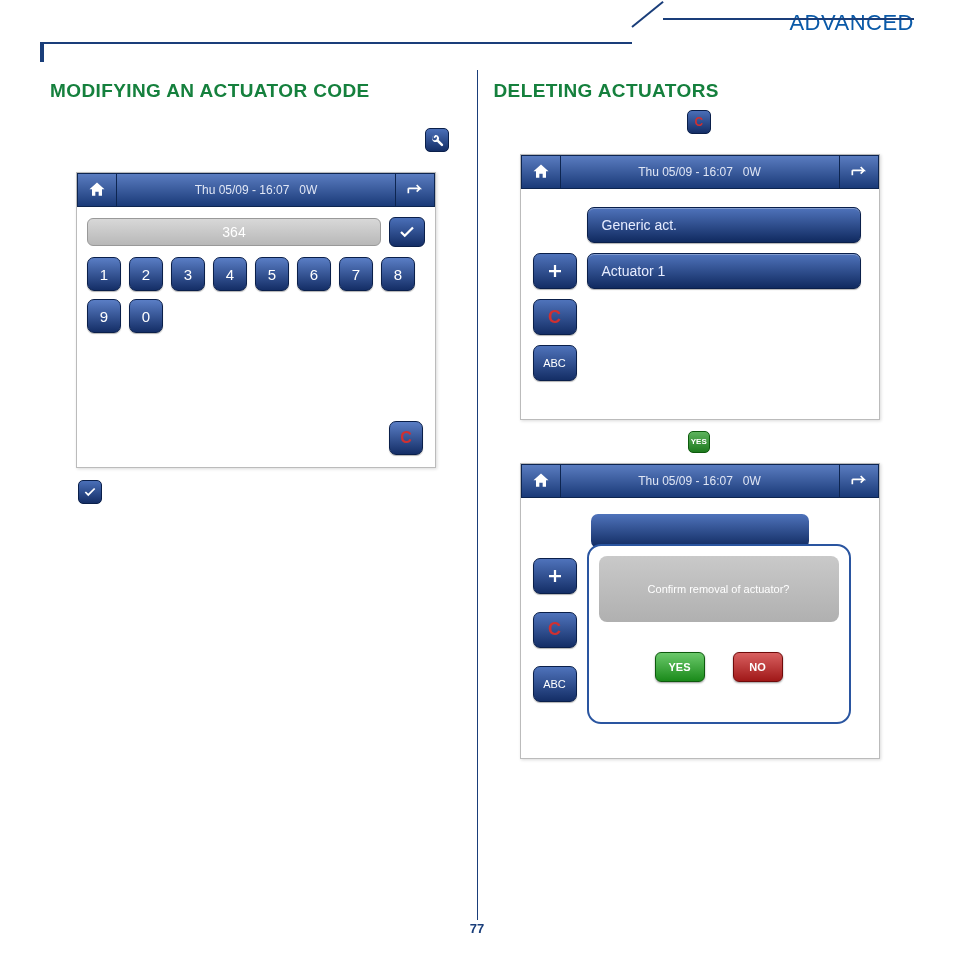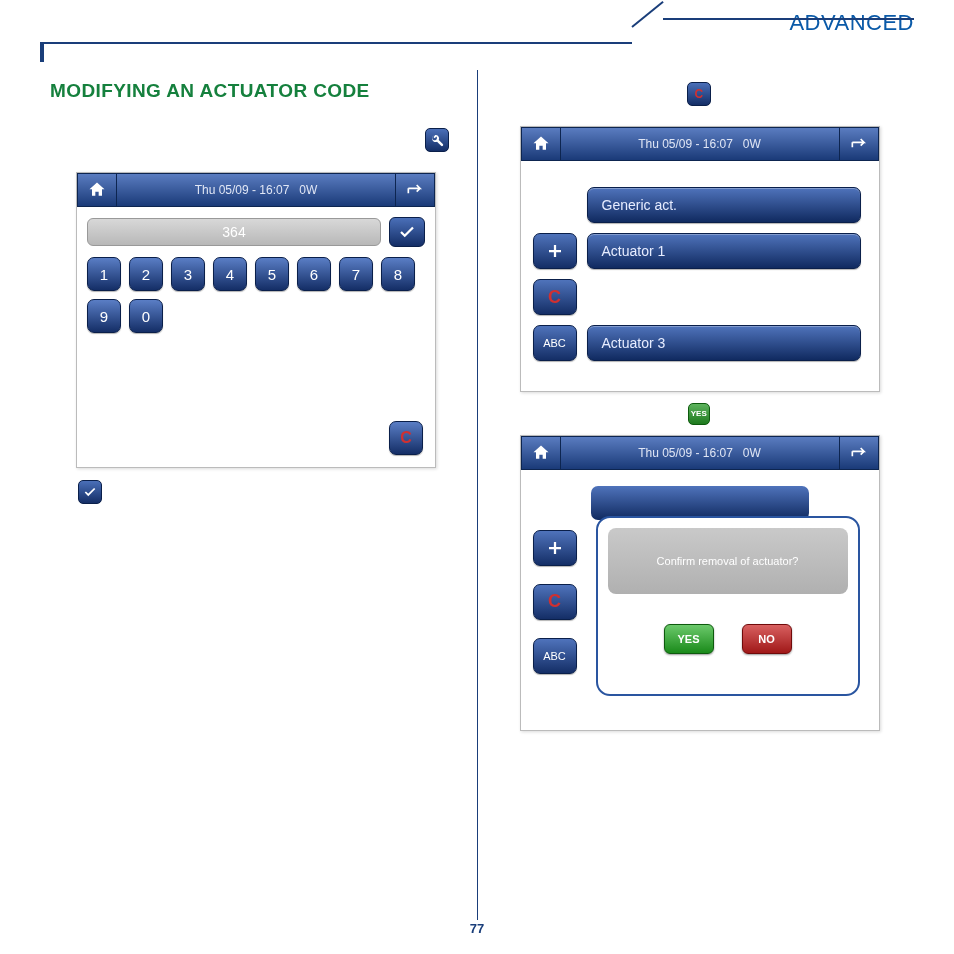--- a/index.html
+++ b/index.html
@@ -213,21 +213,21 @@
     display: inline-flex;
     align-items: center;
     justify-content: center;
     color: #fff;
     font-size: 8px;
     font-weight: bold;
   }
   .red-c { color: #d03030; font-weight: bold; }
 
   
-  .act-body { padding: 16px 18px 12px 12px; min-height: 230px; }
+  .act-body { padding: 8px 18px 12px 12px; min-height: 230px; }
   .act-row {
     display: flex;
     align-items: center;
     gap: 10px;
     margin: 10px 0;
   }
   .side-key {
     width: 44px;
     height: 36px;
     border-radius: 7px;
@@ -270,21 +270,21 @@
   .side-col {
     position: absolute;
     left: 12px;
     top: 60px;
     display: flex;
     flex-direction: column;
     gap: 18px;
   }
   .dialog {
     position: absolute;
-    left: 75px;
+    left: 66px;
     top: 46px;
     width: 264px;
     height: 180px;
     border: 2px solid #2a55a0;
     border-radius: 14px;
     background: #fff;
     padding: 10px;
   }
   .dialog-msg {
     height: 66px;
@@ -407,20 +407,21 @@
                 <path fill="none" stroke="#fff" stroke-width="3" d="M4 12l5 5L20 6"></path>
               </svg>
           </span>
         </span>
       </div>
     </div>
 
     <div class="divider"></div>
 
     <div class="col">
+      <div class="section-heading">DELETING ACTUATORS</div>
 
       <div class="para" style="text-align:center;">
         <span class="para-line">
           <span class="inline-icon mini-icon">
             <span class="red-c">C</span>
           </span>
         </span>
         <span class="para-line"></span>
       </div>
 
@@ -454,21 +455,20 @@
             </div>
             <div class="act-item">Actuator 1</div>
           </div>
           <div class="act-row">
             <div class="side-key">
               <span class="red-c" style="font-size:18px;">C</span>
             </div>
           </div>
           <div class="act-row">
             <div class="side-key" style="font-size:11px;">ABC</div>
-            <div class="act-item">Actuator 3</div>
           </div>
         </div>
       </div>
 
       <div style="text-align:center; margin:4px 0;">
         <span class="mini-green">YES</span>
       </div>
 
       <div class="screen">
         <div class="titlebar">

